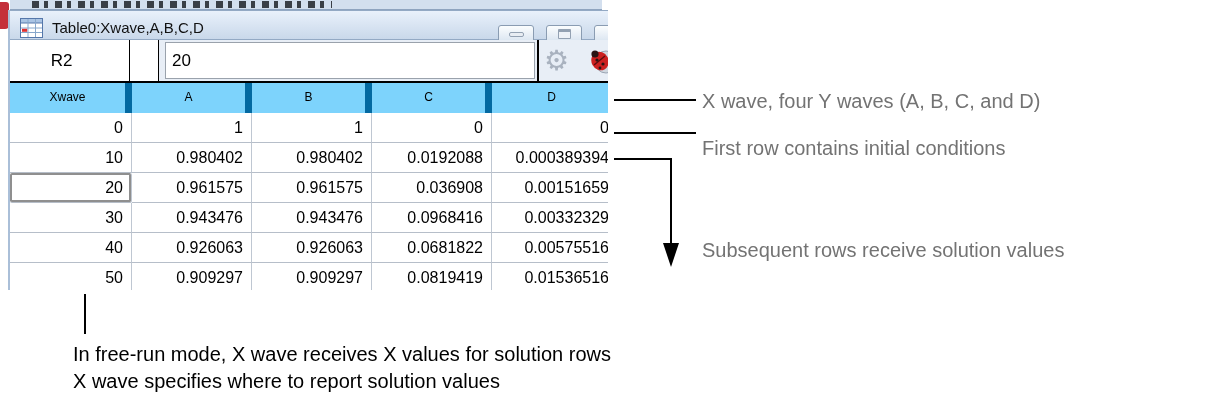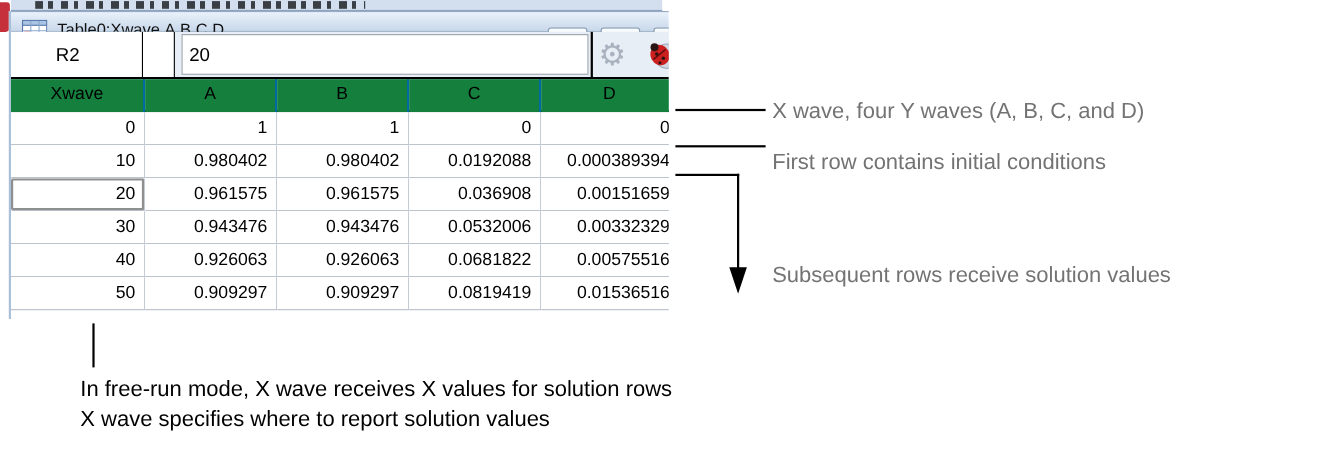--- a/index.html
+++ b/index.html
@@ -14,21 +14,21 @@
     background:#d3dfee; border-bottom:1px solid #8fa4bf; overflow:hidden; }
   .bg-strip .marks { position:absolute; left:22px; bottom:1px; width:300px; height:7px;
     background:repeating-linear-gradient(90deg,#3a3f46 0 7px, transparent 7px 12px, #3a3f46 12px 16px, transparent 16px 23px); }
   .red-fragment { position:absolute; left:0; top:2px; width:9px; height:27px;
     background:#c5303a; border-radius:0 3px 4px 0; }
 
   
   .window { position:absolute; left:8px; top:10px; width:600px; height:280px;
     background:#fff; overflow:hidden; border-left:2px solid #aabfd8; }
 
-  .titlebar { position:relative; height:19px;
+  .titlebar { position:relative; height:30px;
     background:linear-gradient(#e9f1fb,#c9d8ea); border-top:1px solid #93a9c4; border-bottom:1px solid #93a9c4; }
   .titlebar .app-icon { position:absolute; left:10px; top:7px; }
   .titlebar .title { position:absolute; left:42px; top:0; line-height:34px; font-size:15px; color:#111; }
   .tb-btn { position:absolute; top:14px; width:36px; height:18px; border:1px solid #8a9cb2; border-radius:3px;
     background:linear-gradient(#fbfdfe,#d9e4f0); }
   .tb-btn.min { left:488px; } .tb-btn.restore { left:536px; } .tb-btn.clipped { left:584px; }
   .glyph-min { position:absolute; left:10px; top:6px; width:15px; height:5px;
     background:#e8edf3; border:1px solid #93a1b2; border-radius:2px; }
   .glyph-restore { position:absolute; left:11px; top:3px; width:13px; height:10px;
     background:#eef2f7; border:1px solid #93a1b2; border-top:3px solid #93a1b2; border-radius:1px; }
@@ -38,22 +38,22 @@
   .cell-ref { left:0; width:104px; font-size:17px; text-align:center; line-height:41px; }
   .cell-s1 { left:92px; width:28px; } .cell-s2 { left:120px; width:29px; }
   .entry { position:absolute; left:155px; top:2px; width:370px; height:37px; background:#fff;
     border:1px solid #9aa2ac; font-size:17px; line-height:35px; padding-left:6px; }
   .tool-divider { position:absolute; left:527px; top:0; width:2px; height:41px; background:#000; }
   .gear { position:absolute; left:534px; top:2px; font-size:28px; color:#a9b2bf; line-height:38px; }
   .bug { position:absolute; left:578px; top:8px; }
 
   
   .thead { position:relative; height:30px; border-bottom:2px solid #000; }
-  .hcell { position:absolute; top:0; height:30px; background:#15803d; border-right:2px solid #0369a1;
-    font-size:16px; text-align:center; line-height:28px; }
+  .hcell { position:absolute; top:0; height:30px; background:#7dd3fc; border-right:7px solid #0369a1;
+    font-size:12px; text-align:center; line-height:28px; }
   .col0 { left:0;    width:122px; }
   .col1 { left:122px; width:120px; }
   .col2 { left:242px; width:120px; }
   .col3 { left:362px; width:120px; }
   .col4 { left:482px; width:126px; }
   .trow { position:relative; height:30px; }
   .tcell { position:absolute; top:0; height:30px; background:#fff;
     border-right:1px solid #bfc7d2; border-bottom:1px solid #b6bec9;
     font-size:16px; text-align:right; line-height:29px; padding-right:8px; overflow:hidden; }
   .tcell.selected { box-shadow: inset 0 0 0 2px #8f8f8f, inset 0 0 0 4px #ffffff; border-radius:2px; }
@@ -147,21 +147,21 @@
           <div class="tcell col0 selected">20</div>
           <div class="tcell col1">0.961575</div>
           <div class="tcell col2">0.961575</div>
           <div class="tcell col3">0.036908</div>
           <div class="tcell col4">0.00151659</div>
         </div>
         <div class="trow">
           <div class="tcell col0">30</div>
           <div class="tcell col1">0.943476</div>
           <div class="tcell col2">0.943476</div>
-          <div class="tcell col3">0.0532006</div>
+          <div class="tcell col3">0.0968416</div>
           <div class="tcell col4">0.00332329</div>
         </div>
         <div class="trow">
           <div class="tcell col0">40</div>
           <div class="tcell col1">0.926063</div>
           <div class="tcell col2">0.926063</div>
           <div class="tcell col3">0.0681822</div>
           <div class="tcell col4">0.00575516</div>
         </div>
         <div class="trow">

